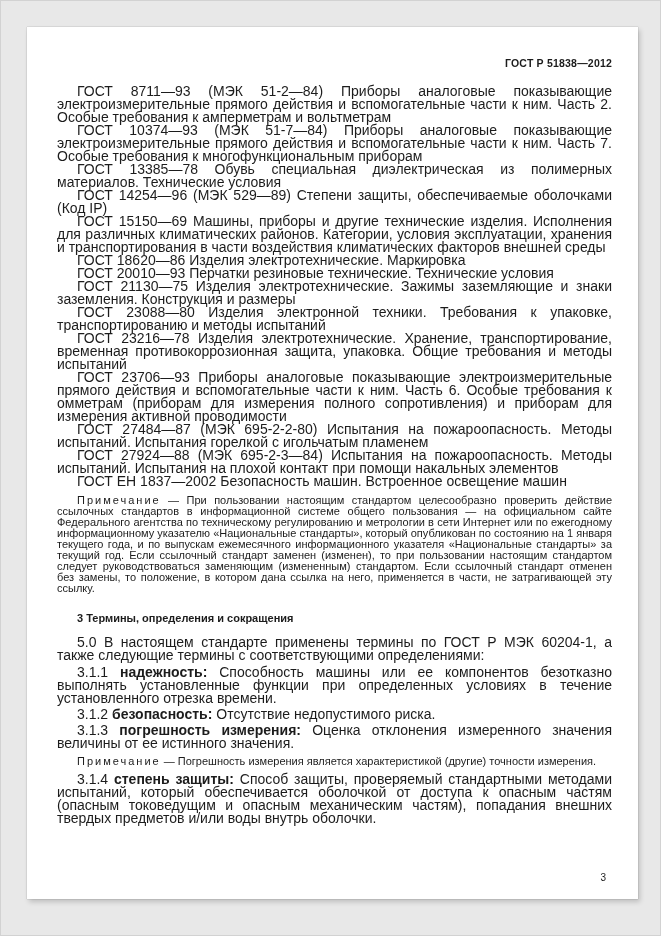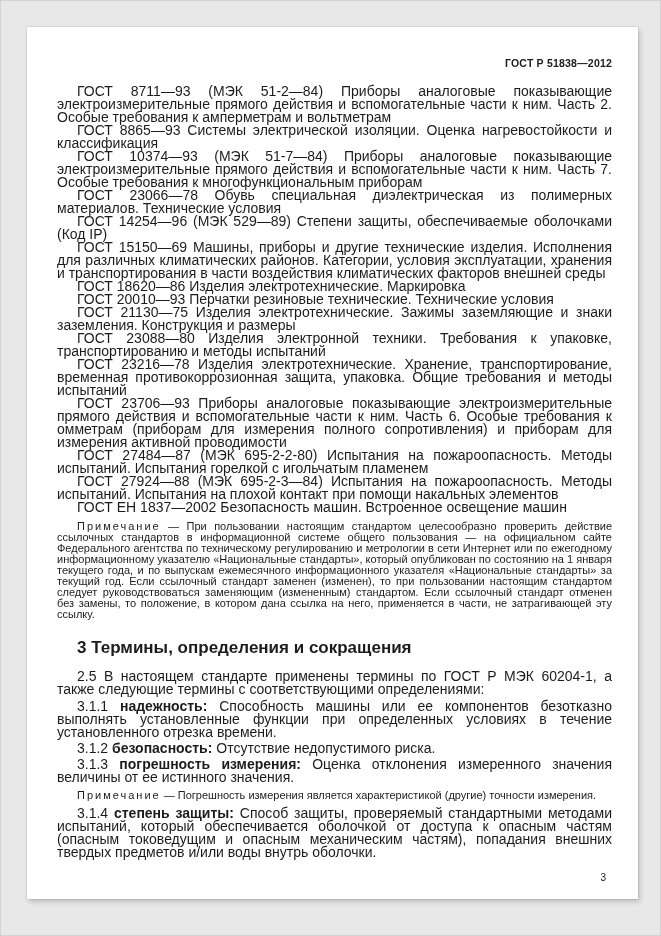--- a/index.html
+++ b/index.html
@@ -41,21 +41,21 @@
     font-size:11px;
     line-height:11px;
     text-align:justify;
     text-indent:20px;
     margin:7px 0 6px 0;
     hyphens:auto;
     -webkit-hyphens:auto;
   }
   .note .note-label { letter-spacing:2px; }
   .section-heading {
-    font-size:17px;
+    font-size:11px;
     font-weight:bold;
     margin:18px 0 12px 0;
     text-indent:20px;
   }
   .intro-p { margin-bottom:4px; }
   .term-p { margin-bottom:3px; }
   .term-note { margin:6px 0 6px 0; }
   .page-number {
     position:absolute;
     right:32px;
@@ -68,41 +68,40 @@
 
 <div class="canvas">
   <div class="page">
 
     <div class="header">
       <span>ГОСТ Р 51838—2012</span>
     </div>
 
     <div>
       <p class="ref">ГОСТ 8711—93 (МЭК 51-2—84) Приборы аналоговые показывающие электроизмерительные прямого действия и вспомогательные части к ним. Часть 2. Особые требования к амперметрам и вольтметрам</p>
-      <p class="ref">ГОСТ 8865—93 Системы электрической изоляции. Оценка нагревостойкости и классификация</p>
       <p class="ref">ГОСТ 10374—93 (МЭК 51-7—84) Приборы аналоговые показывающие электроизмерительные прямого действия и вспомогательные части к ним. Часть 7. Особые требования к многофункциональным приборам</p>
-      <p class="ref">ГОСТ 23066—78 Обувь специальная диэлектрическая из полимерных материалов. Технические условия</p>
+      <p class="ref">ГОСТ 13385—78 Обувь специальная диэлектрическая из полимерных материалов. Технические условия</p>
       <p class="ref">ГОСТ 14254—96 (МЭК 529—89) Степени защиты, обеспечиваемые оболочками (Код IP)</p>
       <p class="ref">ГОСТ 15150—69 Машины, приборы и другие технические изделия. Исполнения для различных климатических районов. Категории, условия эксплуатации, хранения и транспортирования в части воздействия климатических факторов внешней среды</p>
       <p class="ref">ГОСТ 18620—86 Изделия электротехнические. Маркировка</p>
       <p class="ref">ГОСТ 20010—93 Перчатки резиновые технические. Технические условия</p>
       <p class="ref">ГОСТ 21130—75 Изделия электротехнические. Зажимы заземляющие и знаки заземления. Конструкция и размеры</p>
       <p class="ref">ГОСТ 23088—80 Изделия электронной техники. Требования к упаковке, транспортированию и методы испытаний</p>
       <p class="ref">ГОСТ 23216—78 Изделия электротехнические. Хранение, транспортирование, временная противокоррозионная защита, упаковка. Общие требования и методы испытаний</p>
       <p class="ref">ГОСТ 23706—93 Приборы аналоговые показывающие электроизмерительные прямого действия и вспомогательные части к ним. Часть 6. Особые требования к омметрам (приборам для измерения полного сопротивления) и приборам для измерения активной проводимости</p>
       <p class="ref">ГОСТ 27484—87 (МЭК 695-2-2-80) Испытания на пожароопасность. Методы испытаний. Испытания горелкой с игольчатым пламенем</p>
       <p class="ref">ГОСТ 27924—88 (МЭК 695-2-3—84) Испытания на пожароопасность. Методы испытаний. Испытания на плохой контакт при помощи накальных элементов</p>
       <p class="ref">ГОСТ ЕН 1837—2002 Безопасность машин. Встроенное освещение машин</p>
     </div>
 
     <p class="note"><span class="note-label">Примечание</span><span> — При пользовании настоящим стандартом целесообразно проверить действие ссылочных стандартов в информационной системе общего пользования — на официальном сайте Федерального агентства по техническому регулированию и метрологии в сети Интернет или по ежегодному информационному указателю «Национальные стандарты», который опубликован по состоянию на 1 января текущего года, и по выпускам ежемесячного информационного указателя «Национальные стандарты» за текущий год. Если ссылочный стандарт заменен (изменен), то при пользовании настоящим стандартом следует руководствоваться заменяющим (измененным) стандартом. Если ссылочный стандарт отменен без замены, то положение, в котором дана ссылка на него, применяется в части, не затрагивающей эту ссылку.</span></p>
 
     <h2 class="section-heading">3 Термины, определения и сокращения</h2>
 
-    <p class="intro-p">2.5 В настоящем стандарте применены термины по ГОСТ Р МЭК 60204-1, а также следующие термины с соответствующими определениями:</p>
+    <p class="intro-p">5.0 В настоящем стандарте применены термины по ГОСТ Р МЭК 60204-1, а также следующие термины с соответствующими определениями:</p>
 
     <p class="term-p"><span>3.1.1</span> <b>надежность:</b> <span>Способность машины или ее компонентов безотказно выполнять установленные функции при определенных условиях в течение установленного отрезка времени.</span></p>
 
     <p class="term-p"><span>3.1.2</span> <b>безопасность:</b> <span>Отсутствие недопустимого риска.</span></p>
 
     <p class="term-p"><span>3.1.3</span> <b>погрешность измерения:</b> <span>Оценка отклонения измеренного значения величины от ее истинного значения.</span></p>
 
     <p class="note term-note"><span class="note-label">Примечание</span><span> — Погрешность измерения является характеристикой (другие) точности измерения.</span></p>
 
     <p class="term-p"><span>3.1.4</span> <b>степень защиты:</b> <span>Способ защиты, проверяемый стандартными методами испытаний, который обеспечивается оболочкой от доступа к опасным частям (опасным токоведущим и опасным механическим частям), попадания внешних твердых предметов и/или воды внутрь оболочки.</span></p>

